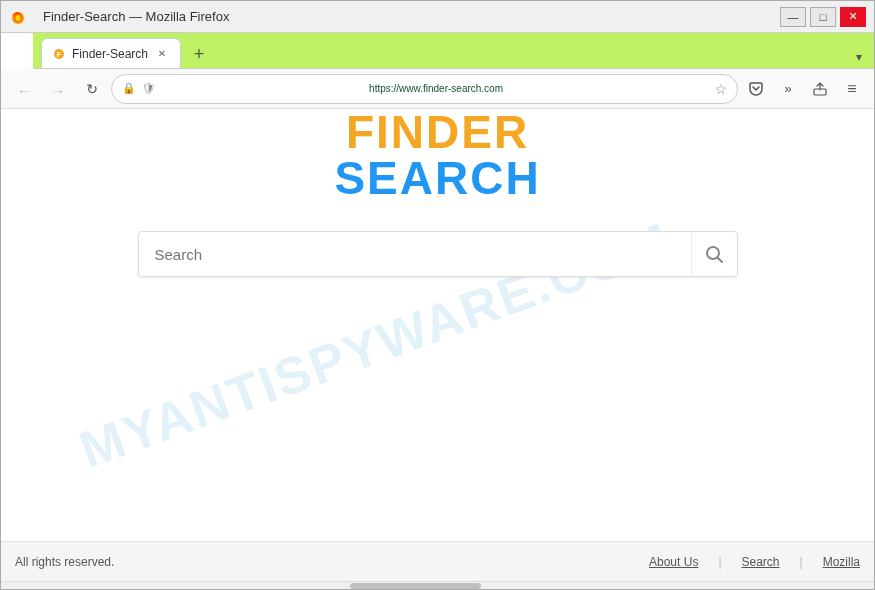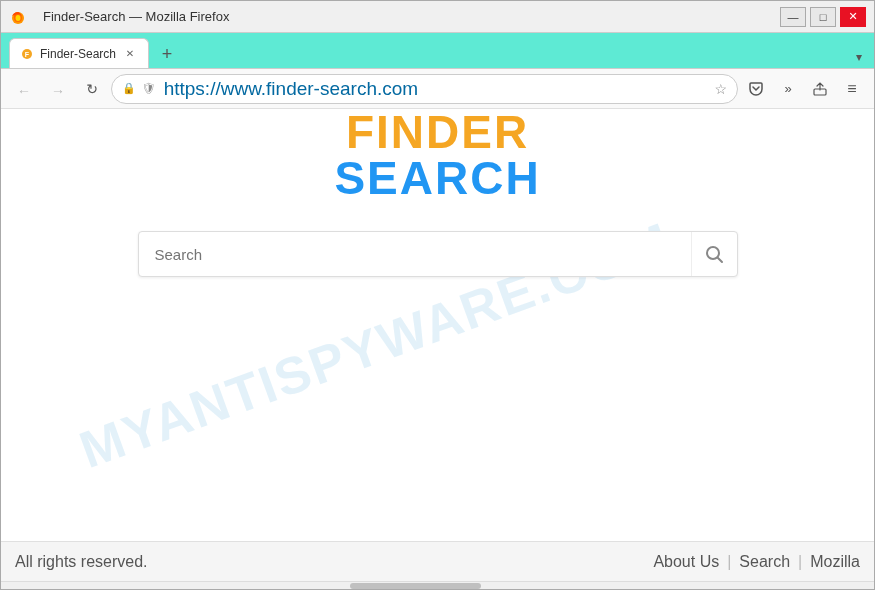--- a/index.html
+++ b/index.html
@@ -23,27 +23,28 @@
     .title-bar-title { font-size: 13px; color: #333; }
     .title-bar-controls { display: flex; gap: 4px; }
     .title-btn {
       width: 26px; height: 20px; border: 1px solid #aaa; background: #e8e8e8;
       display: flex; align-items: center; justify-content: center; cursor: pointer; font-size: 11px; color: #333;
     }
     .title-btn.close { background: #e81123; border-color: #e81123; color: white; }
 
     
     .tab-bar {
-      background: #5eead4;
+      background: #bef264;
       height: 36px;
       display: flex;
       align-items: flex-end;
       padding: 0 8px;
       border-bottom: 1px solid #ccc;
       flex-shrink: 0;
+      margin-left: 32px;
     }
     .tab {
       background: #fff;
       border: 1px solid #ccc;
       border-bottom: none;
       border-radius: 6px 6px 0 0;
       padding: 0 10px;
       height: 30px;
       display: flex;
       align-items: center;
@@ -79,21 +80,21 @@
       width: 30px; height: 28px; display: flex; align-items: center; justify-content: center;
       cursor: pointer; border-radius: 4px; font-size: 14px; color: #555;
     }
     .nav-btn.disabled { color: #bbb; cursor: default; }
     .address-bar-container {
       flex: 1; height: 30px; background: #fff; border: 1px solid #ccc; border-radius: 20px;
       display: flex; align-items: center; padding: 0 10px; gap: 6px;
     }
     .address-lock { font-size: 11px; color: #888; }
     .address-input {
-      flex: 1; border: none; outline: none; font-size: 19px; color: #0369a1; background: transparent;
+      flex: 1; border: none; outline: none; font-size: 10px; color: #14532d; background: transparent; text-align: center;
     }
     .address-star { font-size: 14px; color: #888; cursor: pointer; }
     .nav-icons { display: flex; gap: 4px; align-items: center; }
     .nav-icon-btn {
       width: 28px; height: 28px; display: flex; align-items: center; justify-content: center;
       cursor: pointer; border-radius: 4px; font-size: 14px; color: #555;
     }
 
     
     .page-content {
@@ -185,27 +186,27 @@
 
     
     .footer {
       height: 40px;
       background: #f5f5f5;
       border-top: 1px solid #e0e0e0;
       display: flex;
       align-items: center;
       justify-content: space-between;
       padding: 0 14px;
-      font-size: 16px;
+      font-size: 12px;
       color: #555;
       flex-shrink: 0;
       position: relative;
       z-index: 2;
     }
-    .footer-links { display: flex; align-items: center; gap: 8px; }
+    .footer-links { display: flex; align-items: center; gap: 20px; text-decoration: underline; }
     .footer-link { color: #555; text-decoration: none; cursor: pointer; }
     .footer-divider { color: #bbb; }
 
     
     .scrollbar-area {
       height: 8px;
       background: #f0f0f0;
       border-top: 1px solid #ddd;
       position: relative;
     }

